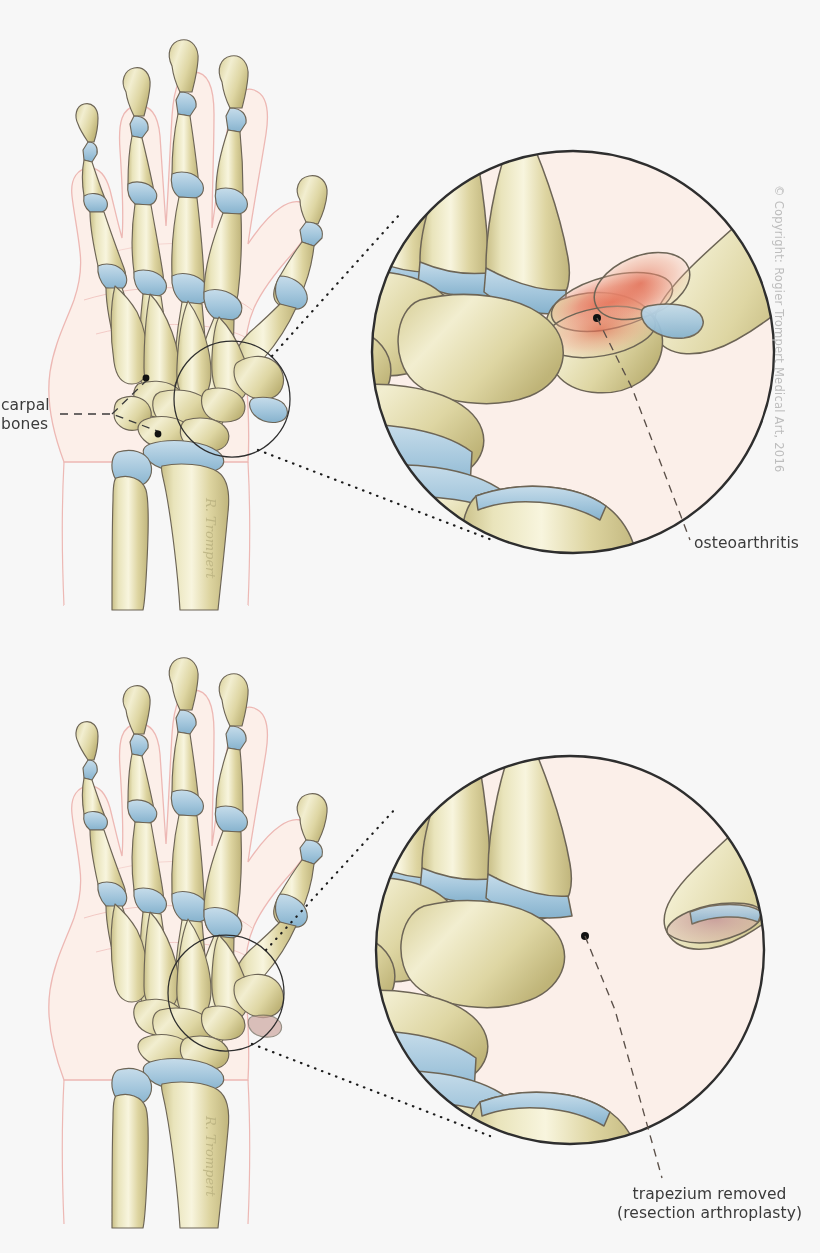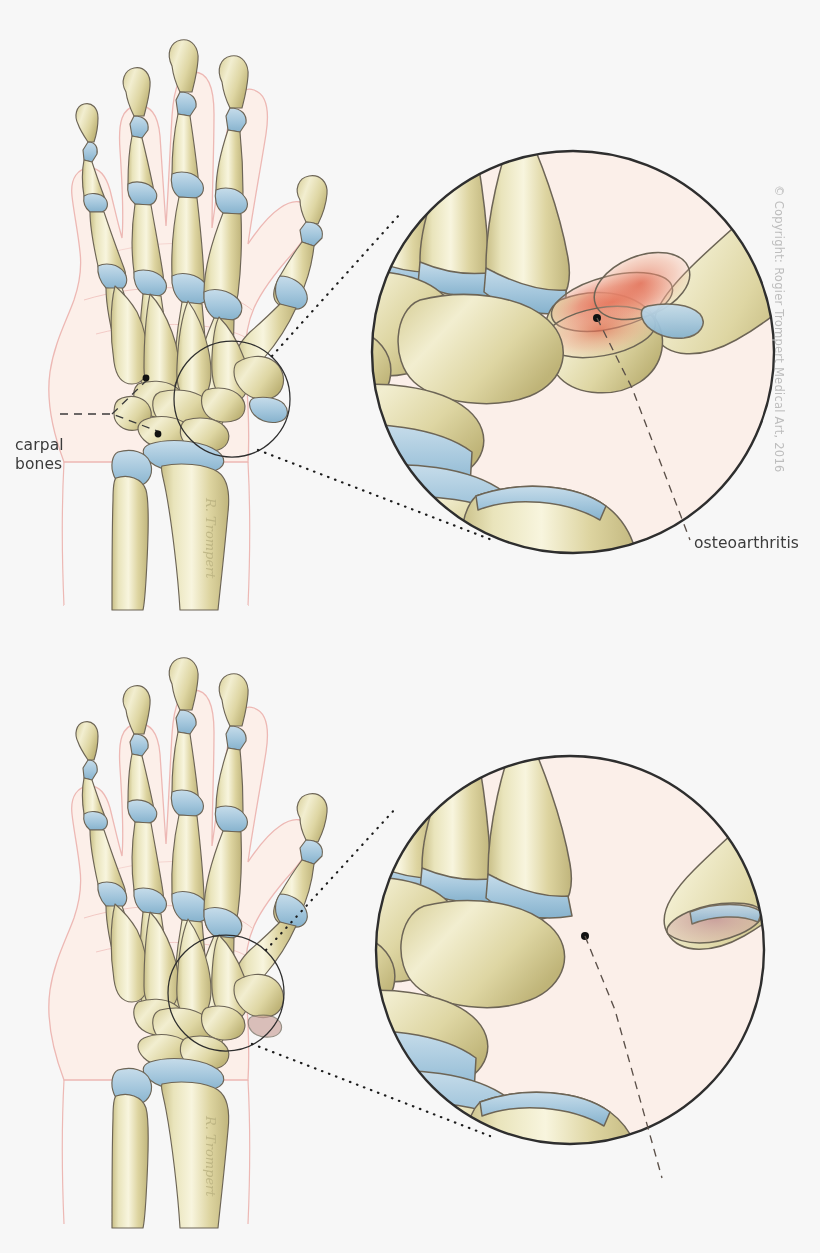--- a/index.html
+++ b/index.html
@@ -15,21 +15,21 @@
 
   .lbl{
     position:absolute;
     font-family:"DejaVu Sans","Liberation Sans",sans-serif;
     font-size:15.5px;
     color:#3b3b3b;
     line-height:1.22;
     letter-spacing:.1px;
     white-space:pre;
   }
-  #label-carpal-bones{left:15px;top:396px;margin-top:40px;}
+  #label-carpal-bones{left:1px;top:396px;}
   #label-osteoarthritis{left:694px;top:534px;text-align:right;}
   #label-trapezium{left:617px;top:1185px;text-align:center;}
 
   #copyright{
     position:absolute;
     left:786px;top:185px;
     width:300px;
     transform-origin:0 0;
     transform:rotate(90deg);
     font-size:11.5px;
@@ -454,16 +454,18 @@
       <path d="M585,936 L615,1010 L662,1178" fill="none" stroke="#5b5049" stroke-width="1.35" stroke-dasharray="8 6"></path>
     </g>
   </g>
 </svg>
 
 <div class="lbl" id="label-carpal-bones">carpal
 bones</div>
 
 <div class="lbl" id="label-osteoarthritis">osteoarthritis</div>
 
+<div class="lbl" id="label-trapezium">trapezium removed
+(resection arthroplasty)</div>
 
 <div id="copyright">© Copyright: Rogier Trompert Medical Art, 2016</div>
 
 </div>
 
 </body></html>

